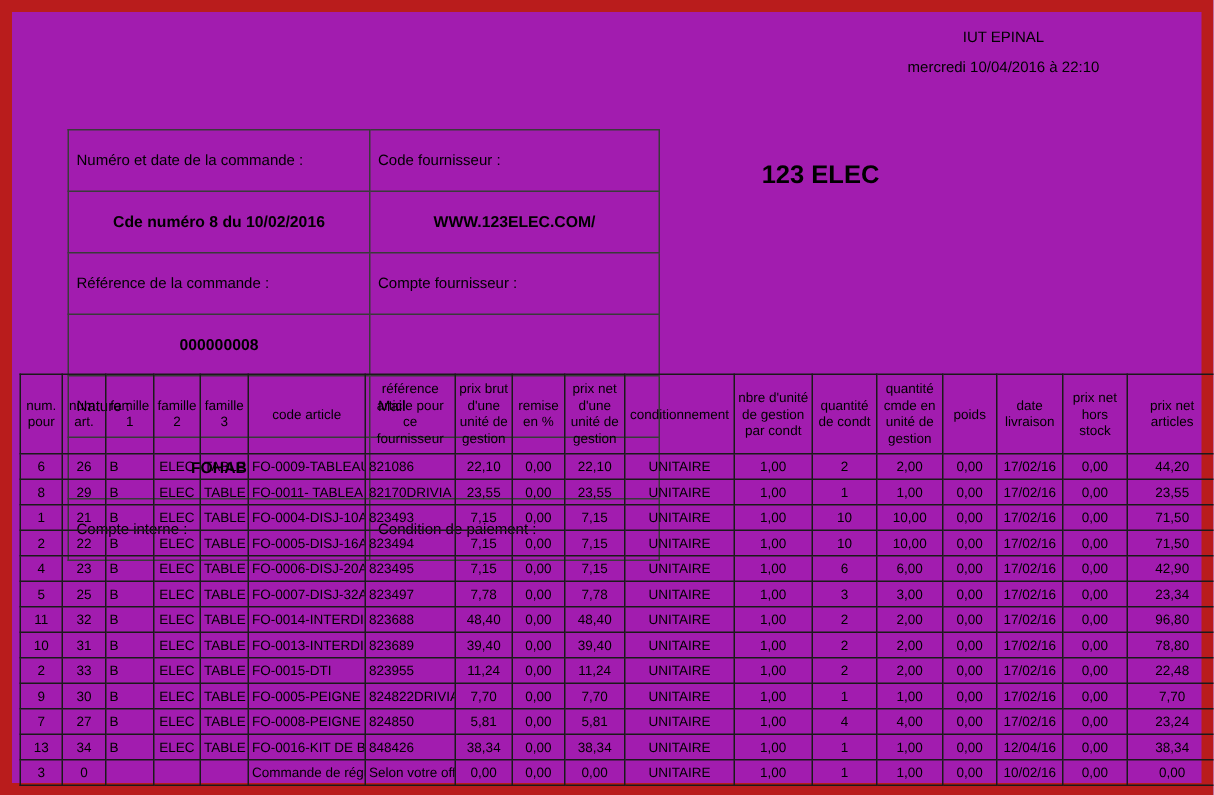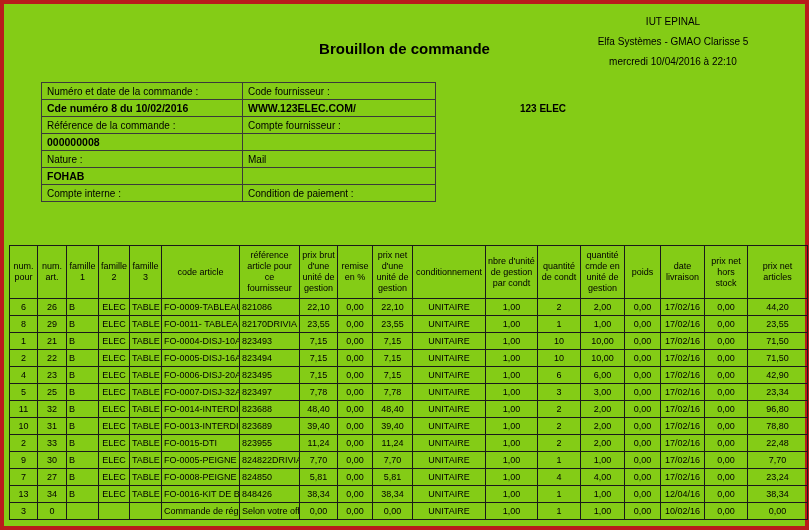--- a/index.html
+++ b/index.html
@@ -1,59 +1,57 @@
 <!DOCTYPE html>
 <html><head>
 <meta charset="utf-8">
 <style>
   html,body { margin:0; padding:0; background:#e8e8e8; }
   .page {
     position:relative; width:809px; height:530px; box-sizing:border-box;
-    background:#84cc16; border:4px solid #b91c1c;
+    background:#a21caf; border:8px solid #b91c1c;
     font-family:"Liberation Sans", sans-serif; color:#000;
   }
   
   .letterhead { position:absolute; top:8px; right:6px; width:252px; text-align:center;
     font-size:10px; line-height:20px; }
   
   .doc-title { position:absolute; top:36px; left:0; width:100%; text-align:center;
     font-size:15px; font-weight:bold; }
   
   .order-box { position:absolute; left:37px; top:78px; }
   table.order { border-collapse:collapse; table-layout:fixed; width:394px; }
-  table.order td { border:1px solid #3a3a3a; height:16px; padding:0 5px;
+  table.order td { border:1px solid #3a3a3a; height:16px; padding:12px 5px;
     overflow:hidden; white-space:nowrap; }
   td.ob-label { font-size:10px; text-align:left; }
-  td.ob-value { font-size:10.5px; text-align:left; font-weight:bold;margin-top:14px; }
+  td.ob-value { font-size:10.5px; text-align:center; font-weight:bold;margin-top:14px; }
   
   .supplier { position:absolute; left:478px; top:99px; width:122px; text-align:center;
-    font-size:10px; font-weight:bold; }
+    font-size:17px; font-weight:bold; }
   
   .main-wrap { position:absolute; left:5px; top:241px; }
   table.main { border-collapse:collapse; table-layout:fixed; width:798px; }
   table.main th { border:1px solid #1a1a1a; font-weight:normal; font-size:9px;
     line-height:11px; padding:1px 2px; height:50px; text-align:center;
     vertical-align:middle; overflow:hidden; }
   table.main td { border:1px solid #1a1a1a; font-size:9px; height:16px;
     padding:0 2px; text-align:center; vertical-align:middle;
     white-space:nowrap; overflow:hidden; }
   table.main td.c2, table.main td.c5, table.main td.c6 { text-align:left; }
 </style>
 </head>
 <body>
 
 <div class="page">
 
   <div class="letterhead">
     <div>IUT EPINAL</div>
-    <div>Elfa Systèmes - GMAO Clarisse 5</div>
     <div>mercredi 10/04/2016 à 22:10</div>
   </div>
 
-  <div class="doc-title">Brouillon de commande</div>
 
   <div class="order-box">
     <table class="order">
       <colgroup>
           <col style="width:201px">
           <col style="width:193px">
         </colgroup>
       <tbody id="order-body">
           <tr>
             <td class="ob-label">Numéro et date de la commande :</td>

